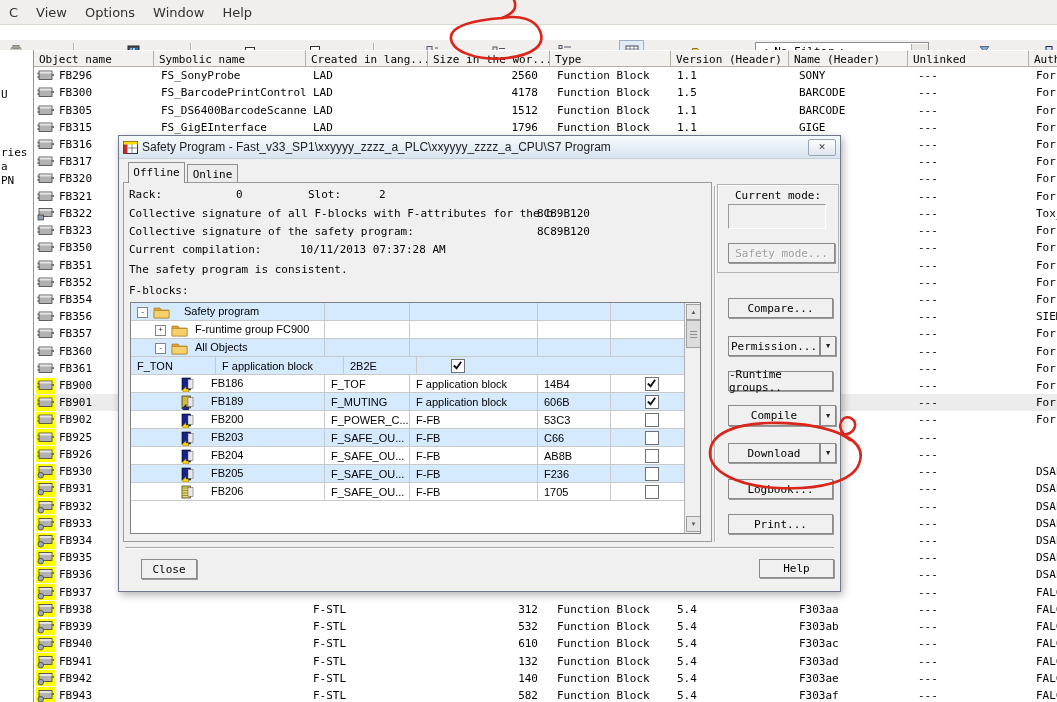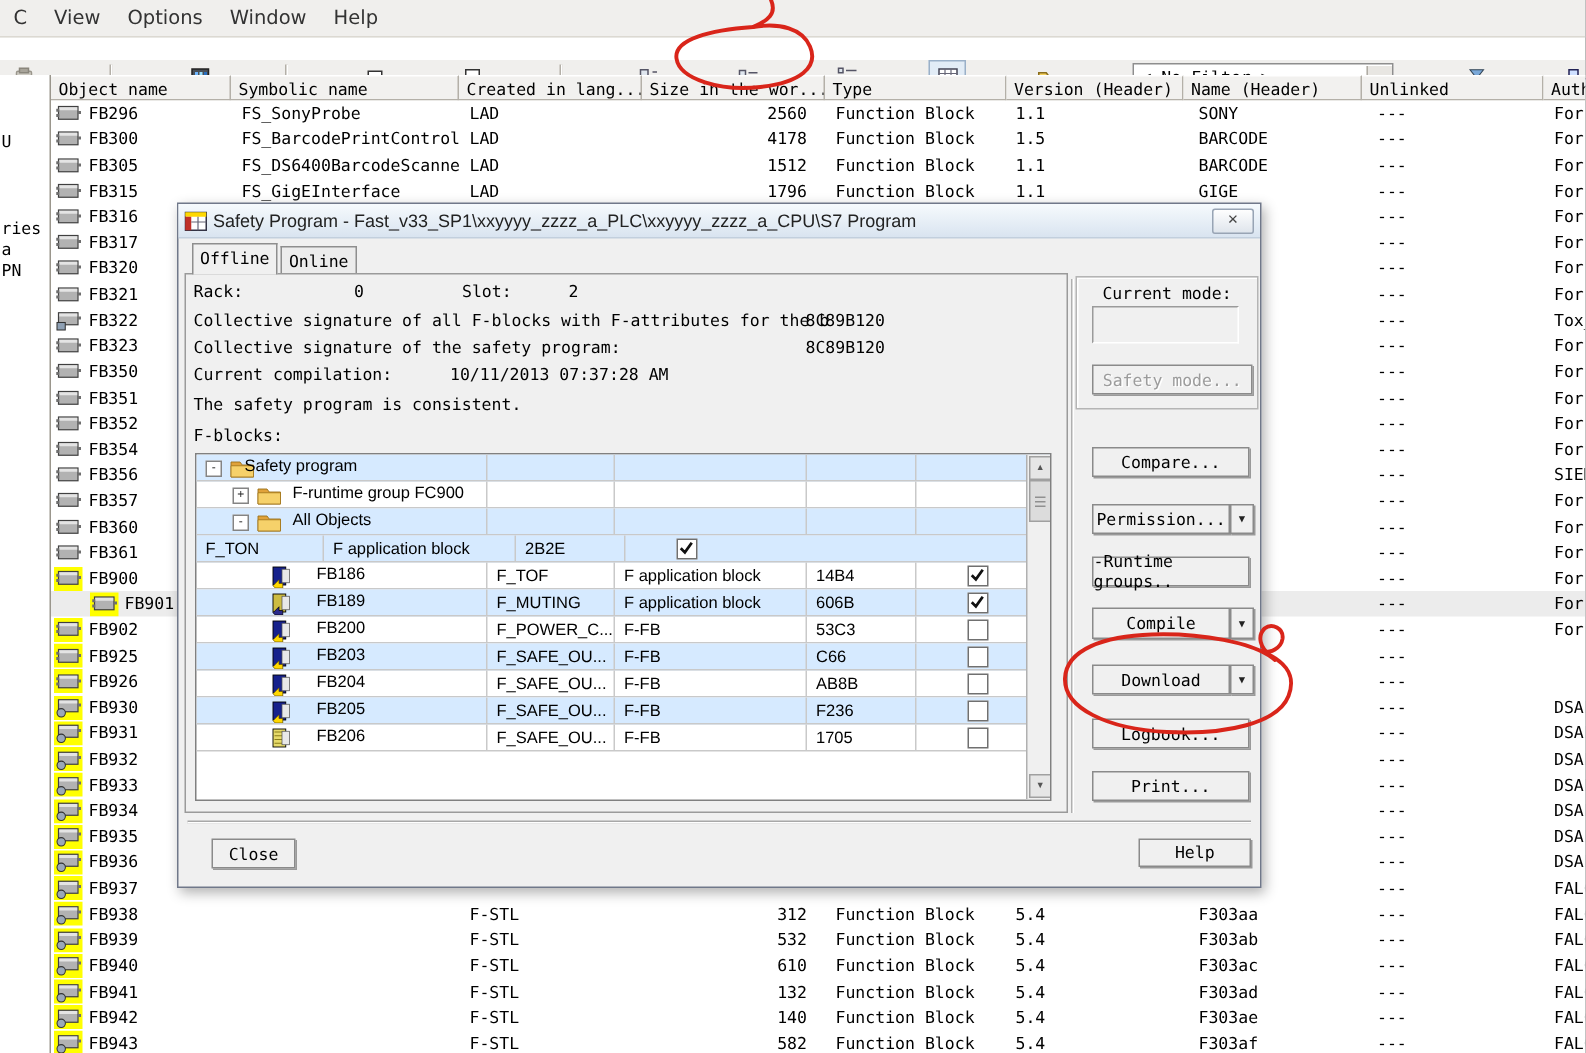--- a/index.html
+++ b/index.html
@@ -666,21 +666,21 @@
         <div class="lc" style="width: 152px; padding-left: 7px;"></div>
         <div class="lc" style="width: 122px; padding-left: 7px;"></div>
         <div class="lc num" style="width: 122px;"></div>
         <div class="lc" style="width: 121px; padding-left: 7px;"></div>
         <div class="lc" style="width: 118px; padding-left: 6px;"></div>
         <div class="lc" style="width: 119px; padding-left: 10px;"></div>
         <div class="lc" style="width: 121px; padding-left: 10px;">---</div>
         <div class="lc" style="flex: 1 1 auto; padding-left: 7px;">For</div>
       </div>
       <div class="lrow sel">
-        <div class="lc" style="width: 120px; padding-left: 24px;">
+        <div class="lc" style="width: 120px;">
           <span class="iconwrap yellow">
             <svg width="17" height="15" viewBox="0 0 17 15">
               <rect x="2" y="3" width="13" height="8.5" fill="#b2b2b2" stroke="#404040" stroke-width="0.8"></rect>
               <rect x="2.5" y="3.5" width="12" height="2" fill="#e4e4e4"></rect>
               <rect x="0.5" y="4.5" width="2" height="2" fill="#6e6e6e"></rect>
               <rect x="0.5" y="8" width="2" height="2" fill="#6e6e6e"></rect>
               <rect x="15" y="6" width="2" height="2" fill="#6e6e6e"></rect>
             </svg>
           </span>
           <span class="objtext">FB901</span>
@@ -1090,21 +1090,21 @@
     <span class="dline" style="left:10px;top:148px;">F-blocks:</span>
 
     <div class="ftable" id="ftable">
         <div class="frow shade">
           <div class="fcell c0" style="width: 194px;">
             <div class="expander" style="left: 6px;">-</div>
             <span class="tico" style="left: 22px;"><svg width="17" height="14" viewBox="0 0 17 14">
                 <path d="M1 3 h6 l1.5 2 H16 v8 H1z" fill="#e0a23a" stroke="#9a7018" stroke-width="0.6"></path>
                 <path d="M1 5.5 h15 V13 H1z" fill="#f6d16a" stroke="#a5781e" stroke-width="0.6"></path>
               </svg></span>
-            <span class="tlabel" style="left: 32px;">Safety program</span>
+            <span class="tlabel" style="left: 53px;">Safety program</span>
           </div>
           <div class="fcell" style="width: 85px;"></div>
           <div class="fcell" style="width: 128px;"></div>
           <div class="fcell" style="width: 73px;"></div>
           <div class="fcell" style="width: 75px; border-right: none;"></div>
         </div>
         <div class="frow">
           <div class="fcell c0" style="width: 194px;">
             <div class="expander" style="left: 24px;">+</div>
             <span class="tico" style="left: 40px;"><svg width="17" height="14" viewBox="0 0 17 14">

